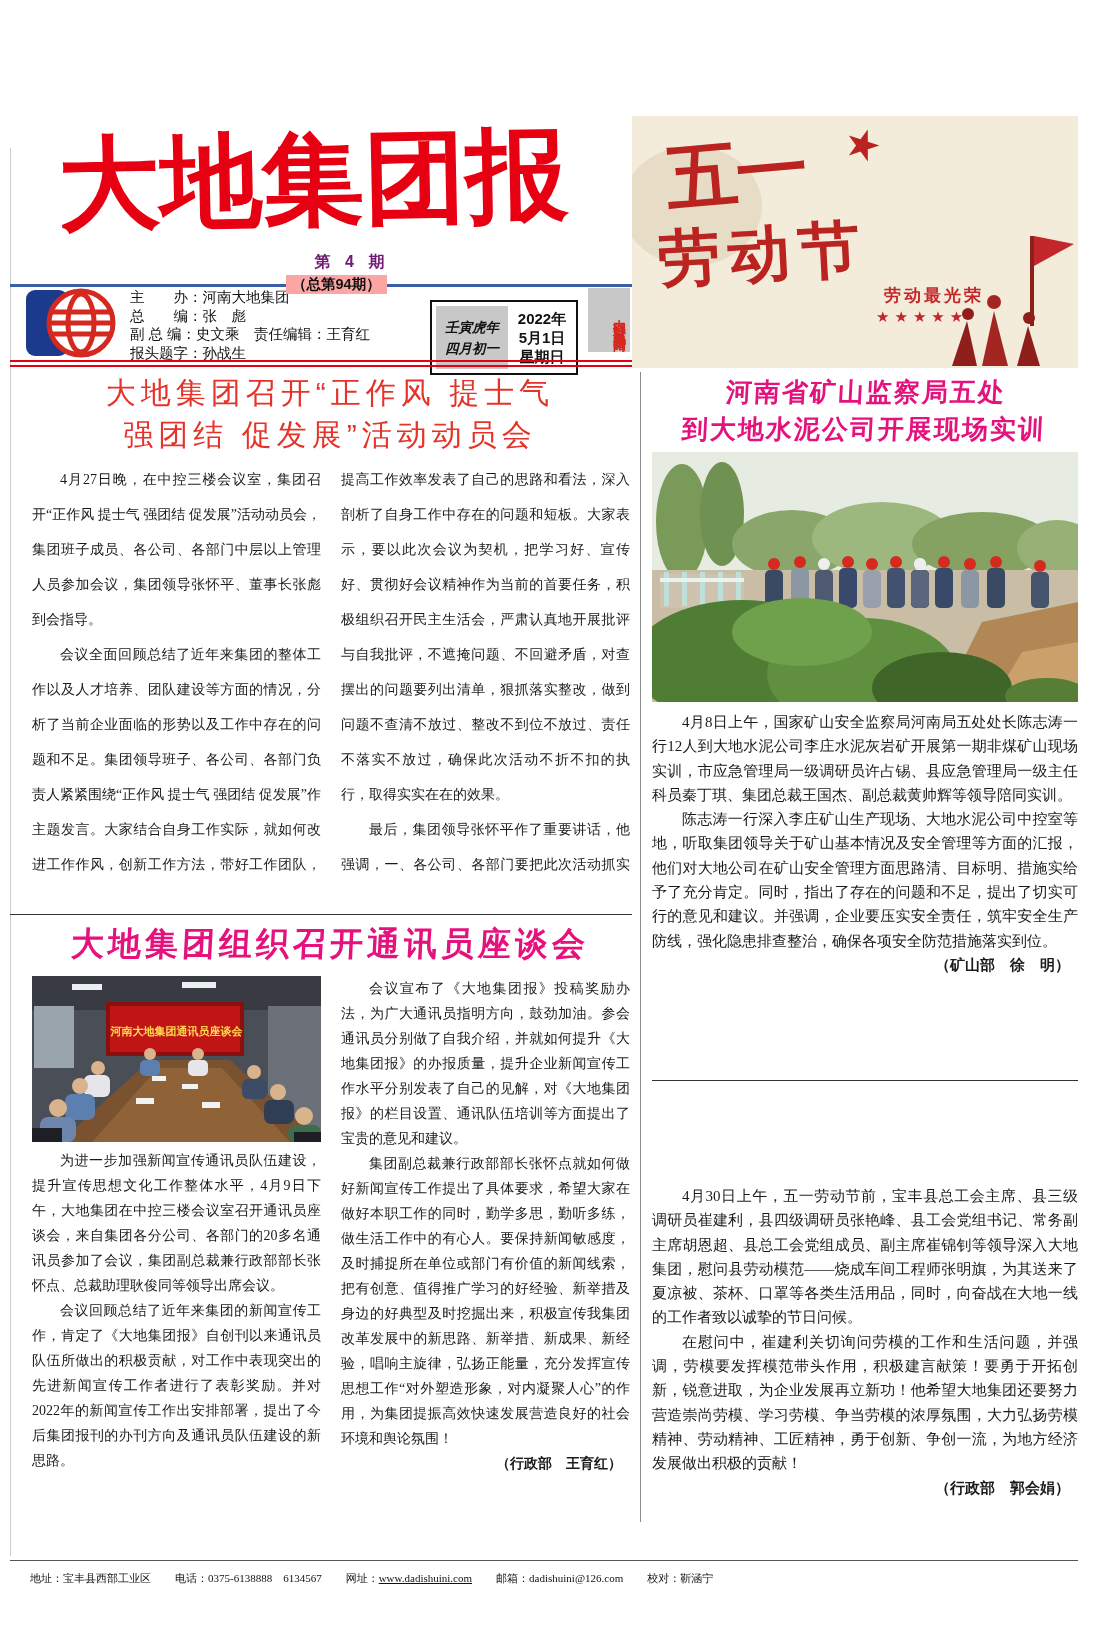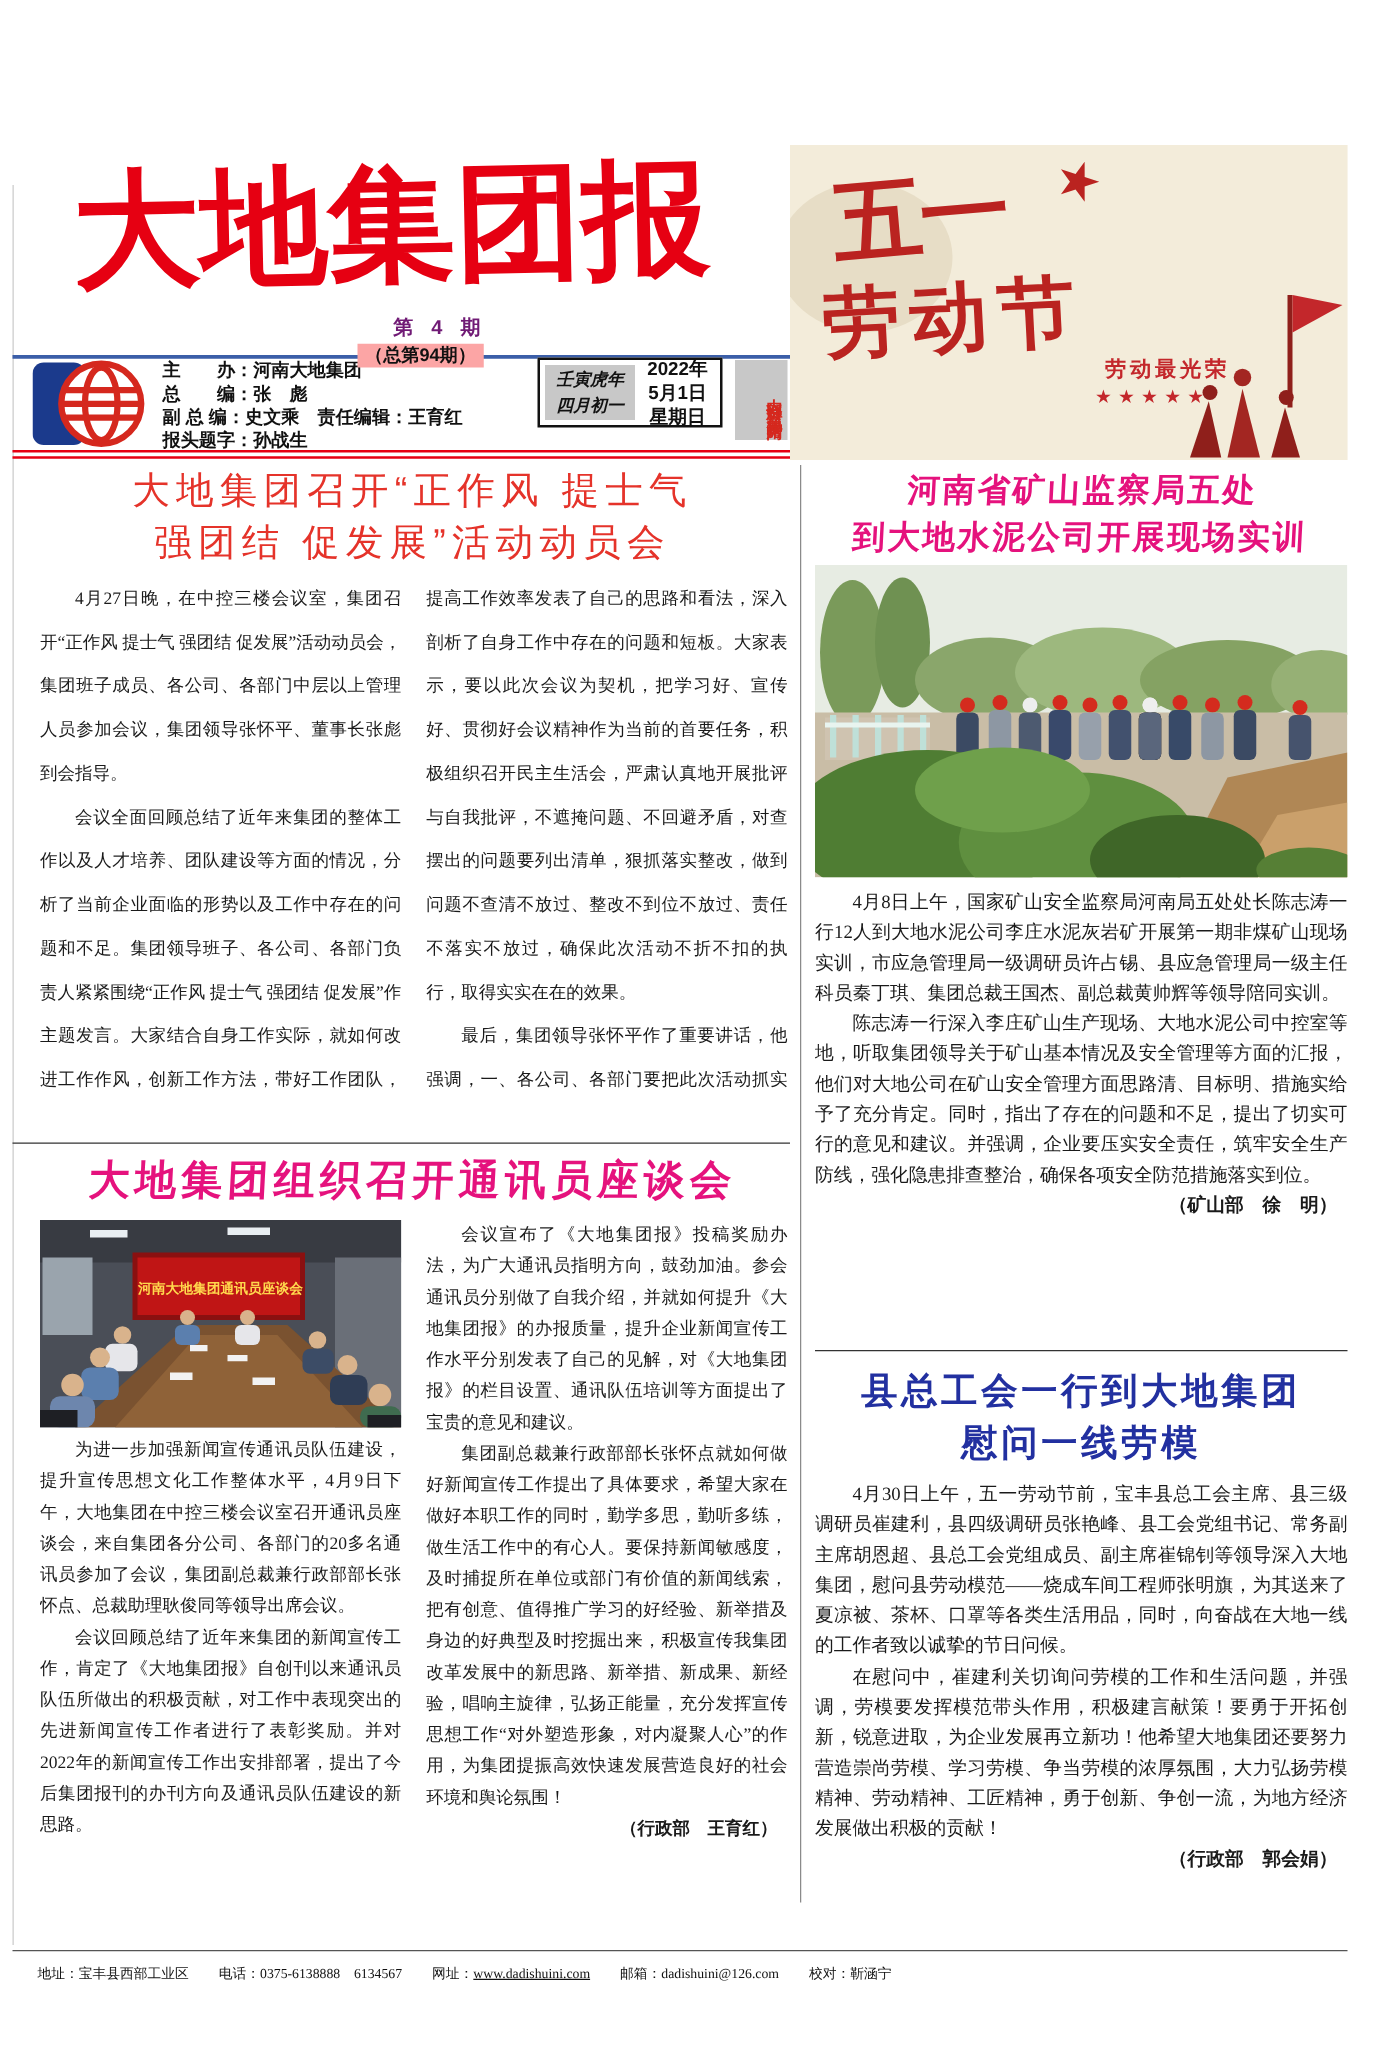--- a/index.html
+++ b/index.html
@@ -8,22 +8,22 @@
   .abs{position:absolute;}
   
   .edge-line{left:10px;top:148px;width:1px;height:1408px;background:#cccccc;}
   .masthead-title{left:58px;top:100px;width:566px;height:160px;color:#e60012;
     font-weight:900;font-size:102px;line-height:158px;display:flex;justify-content:space-between;
     transform:rotate(-1.2deg);}
   .blue-rule{left:10px;top:284px;width:622px;height:3px;background:#3b5ea8;}
   .issue-no{left:262px;top:252px;width:180px;text-align:center;font-weight:700;font-size:16px;letter-spacing:5px;color:#701a75;}
   .issue-total{left:286px;top:275px;background:#fca5a5;padding:0 6px;font-weight:700;font-size:14.5px;color:#111;z-index:3;}
   .globe{left:26px;top:288px;width:92px;height:70px;}
-  .mast-info{left:130px;top:288px;width:300px;font-size:14.5px;line-height:18.5px;font-weight:700;color:#111;}
-  .calendar{left:430px;top:286px;width:148px;height:56px;border:2px solid #111;background:#fff;
+  .mast-info{left:130px;top:288px;width:300px;font-size:14.5px;line-height:18.5px;font-weight:400;color:#111;}
+  .calendar{left:430px;top:300px;width:148px;height:75px;border:2px solid #111;background:#fff;
     box-sizing:border-box;display:flex;gap:4px;padding:4px;}
   .lunar{flex:1;background:#c8c8c8;display:flex;flex-direction:column;justify-content:center;align-items:center;
     font-style:italic;font-weight:700;font-size:13.5px;line-height:21px;color:#111;}
   .gdate{width:60px;display:flex;flex-direction:column;justify-content:center;align-items:center;
     font-weight:700;font-size:15px;line-height:19px;color:#111;}
   .internal{left:588px;top:288px;width:42px;height:64px;background:#c8c8c8;color:#d5281e;
     writing-mode:vertical-rl;font-size:13px;font-weight:700;letter-spacing:2px;line-height:20px;
     text-align:center;padding:2px 1px;box-sizing:border-box;}
   .red-rule{left:10px;top:360px;width:622px;height:7px;border-top:2px solid #e60012;border-bottom:2px solid #e60012;box-sizing:border-box;}
   
@@ -260,24 +260,20 @@
   </div>
 
   <div class="abs mine-body rt-body body-serif">
     <p>4月8日上午，国家矿山安全监察局河南局五处处长陈志涛一行12人到大地水泥公司李庄水泥灰岩矿开展第一期非煤矿山现场实训，市应急管理局一级调研员许占锡、县应急管理局一级主任科员秦丁琪、集团总裁王国杰、副总裁黄帅辉等领导陪同实训。</p>
     <p>陈志涛一行深入李庄矿山生产现场、大地水泥公司中控室等地，听取集团领导关于矿山基本情况及安全管理等方面的汇报，他们对大地公司在矿山安全管理方面思路清、目标明、措施实给予了充分肯定。同时，指出了存在的问题和不足，提出了切实可行的意见和建议。并强调，企业要压实安全责任，筑牢安全生产防线，强化隐患排查整治，确保各项安全防范措施落实到位。</p>
     <div class="byline">（矿山部　徐　明）</div>
   </div>
 
   <div class="abs divider-r1"></div>
 
-  <div class="abs hl-blue">
-    <div>县总工会一行到大地集团</div>
-    <div>慰问一线劳模</div>
-  </div>
 
   <div class="abs union-body rt-body body-serif">
     <p>4月30日上午，五一劳动节前，宝丰县总工会主席、县三级调研员崔建利，县四级调研员张艳峰、县工会党组书记、常务副主席胡恩超、县总工会党组成员、副主席崔锦钊等领导深入大地集团，慰问县劳动模范——烧成车间工程师张明旗，为其送来了夏凉被、茶杯、口罩等各类生活用品，同时，向奋战在大地一线的工作者致以诚挚的节日问候。</p>
     <p>在慰问中，崔建利关切询问劳模的工作和生活问题，并强调，劳模要发挥模范带头作用，积极建言献策！要勇于开拓创新，锐意进取，为企业发展再立新功！他希望大地集团还要努力营造崇尚劳模、学习劳模、争当劳模的浓厚氛围，大力弘扬劳模精神、劳动精神、工匠精神，勇于创新、争创一流，为地方经济发展做出积极的贡献！</p>
     <div class="byline">（行政部　郭会娟）</div>
   </div>
 
   <div class="abs footer-rule"></div>
   <div class="abs footer">
     <span>地址：宝丰县西部工业区</span>

